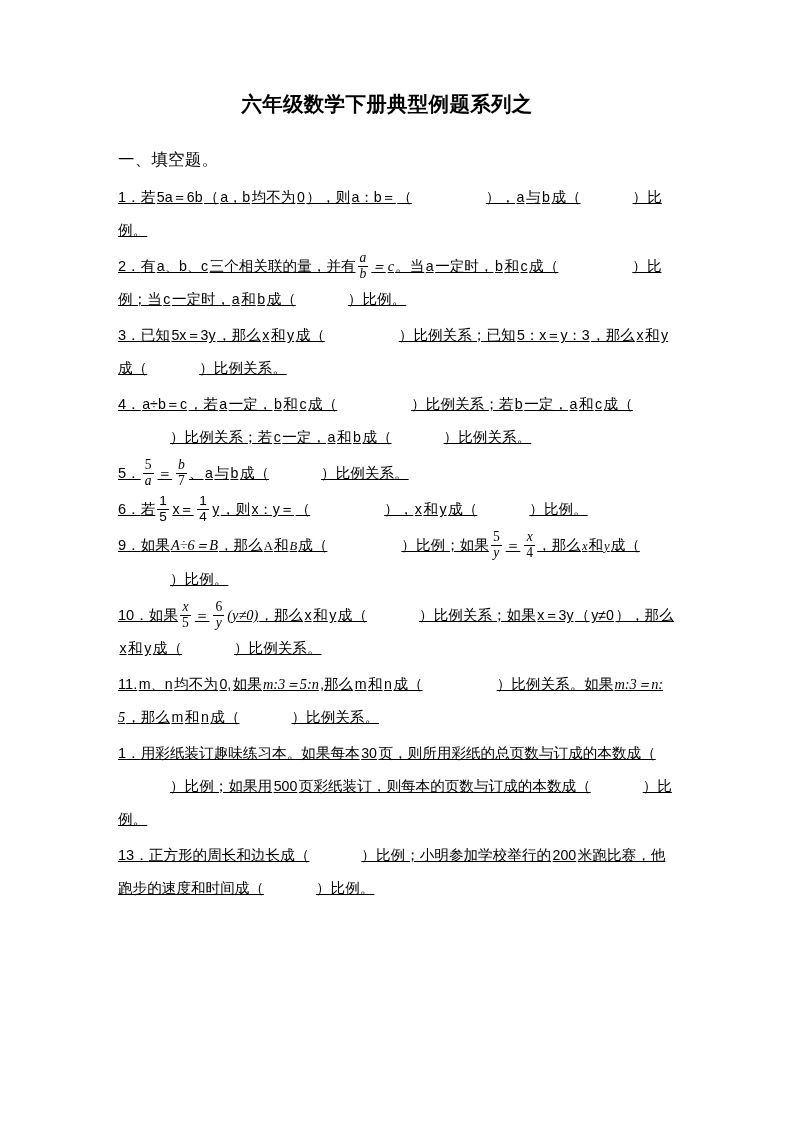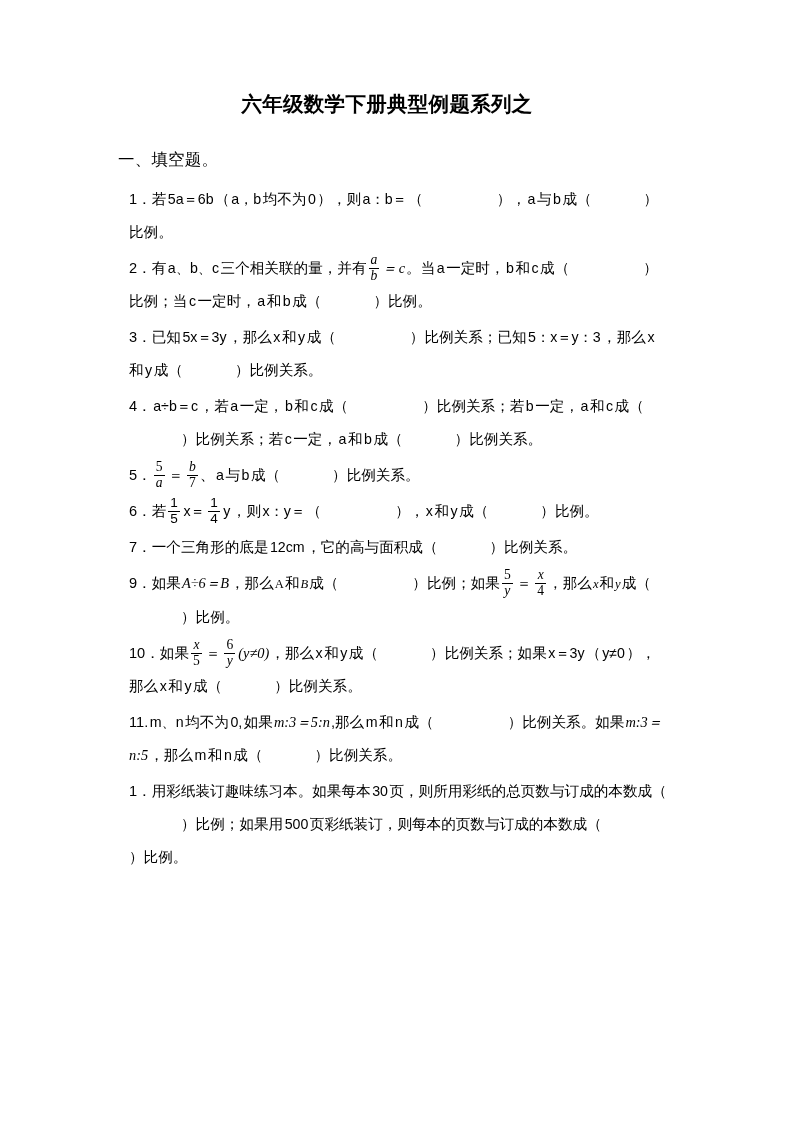--- a/index.html
+++ b/index.html
@@ -54,21 +54,22 @@
   .section-heading {
     font-weight: normal;
     font-size: 16.5px;
     line-height: 26px;
     margin-bottom: 9px;
     letter-spacing: 0.2px;
   }
 
   
   .q-list {
-    margin: 11px;
+    margin: 0;
+    text-decoration: underline;
   }
   .q {
     font-size: 14.6px;
     line-height: 33px;
     margin-bottom: 3px;
     text-align: left;
     word-break: break-all;
   }
   .q .num {
     letter-spacing: 0;
@@ -147,21 +148,21 @@
 
     <div class="section-heading">一、填空题。</div>
 
     <div class="q-list" id="q-list">
         <div class="q"><span class="num">1．</span><span>若</span><span class="lat">5a＝6b</span><span>（</span><span class="lat">a，b</span><span>均不为</span><span class="lat">0</span><span>），则</span><span class="lat">a：b＝</span><span>（</span><span class="blank-lg">&nbsp;</span><span>），</span><span class="lat">a</span><span>与</span><span class="lat">b</span><span>成（</span><span class="blank-md">&nbsp;</span><span>）比例。</span></div>
         <div class="q"><span class="num">2．</span><span>有</span><span class="lat">a、b、c</span><span>三个相关联的量，并有</span><span class="frac serif"><span class="top" style="font-style: italic;">a</span><span class="bot" style="font-style: italic;">b</span></span><span class="math">＝</span><span class="math">c</span><span>。当</span><span class="lat">a</span><span>一定时，</span><span class="lat">b</span><span>和</span><span class="lat">c</span><span>成（</span><span class="blank-lg">&nbsp;</span><span>）比例；当</span><span class="lat">c</span><span>一定时，</span><span class="lat">a</span><span>和</span><span class="lat">b</span><span>成（</span><span class="blank-md">&nbsp;</span><span>）比例。</span></div>
         <div class="q"><span class="num">3．</span><span>已知</span><span class="lat">5x＝3y</span><span>，那么</span><span class="lat">x</span><span>和</span><span class="lat">y</span><span>成（</span><span class="blank-lg">&nbsp;</span><span>）比例关系；已知</span><span class="lat">5：x＝y：3</span><span>，那么</span><span class="lat">x</span><span>和</span><span class="lat">y</span><span>成（</span><span class="blank-md">&nbsp;</span><span>）比例关系。</span></div>
         <div class="q"><span class="num">4．</span><span class="lat">a÷b＝c</span><span>，若</span><span class="lat">a</span><span>一定，</span><span class="lat">b</span><span>和</span><span class="lat">c</span><span>成（</span><span class="blank-lg">&nbsp;</span><span>）比例关系；若</span><span class="lat">b</span><span>一定，</span><span class="lat">a</span><span>和</span><span class="lat">c</span><span>成（</span><span class="blank-md">&nbsp;</span><span>）比例关系；若</span><span class="lat">c</span><span>一定，</span><span class="lat">a</span><span>和</span><span class="lat">b</span><span>成（</span><span class="blank-md">&nbsp;</span><span>）比例关系。</span></div>
         <div class="q"><span class="num">5．</span><span class="frac serif"><span class="top rm" style="font-style: normal;">5</span><span class="bot" style="font-style: italic;">a</span></span><span class="eqs">＝</span><span class="frac serif"><span class="top" style="font-style: italic;">b</span><span class="bot" style="font-style: normal;">7</span></span><span>、</span><span class="lat">a</span><span>与</span><span class="lat">b</span><span>成（</span><span class="blank-md">&nbsp;</span><span>）比例关系。</span></div>
         <div class="q"><span class="num">6．</span><span>若</span><span class="frac sans-frac"><span class="top rm" style="font-style: normal;">1</span><span class="bot" style="font-style: normal;">5</span></span><span class="lat">x＝</span><span class="frac sans-frac"><span class="top rm" style="font-style: normal;">1</span><span class="bot" style="font-style: normal;">4</span></span><span class="lat">y</span><span>，则</span><span class="lat">x：y＝</span><span>（</span><span class="blank-lg">&nbsp;</span><span>），</span><span class="lat">x</span><span>和</span><span class="lat">y</span><span>成（</span><span class="blank-md">&nbsp;</span><span>）比例。</span></div>
-        <div class="q"><span class="num">7．</span><span>一个三角形的底是</span><span class="lat">12cm</span><span>，它的高与面积成（</span><span class="blank-md">&nbsp;</span><span>）比例关系。</span></div>
         <div class="q"><span class="num">9．</span><span>如果</span><span class="math">A÷6＝B</span><span>，那么</span><span class="smallcap">A</span><span>和</span><span class="smallital">B</span><span>成（</span><span class="blank-lg">&nbsp;</span><span>）比例；如果</span><span class="frac serif"><span class="top rm" style="font-style: normal;">5</span><span class="bot" style="font-style: italic;">y</span></span><span class="eqs">＝</span><span class="frac serif"><span class="top" style="font-style: italic;">x</span><span class="bot" style="font-style: normal;">4</span></span><span>，那么</span><span class="smallital">x</span><span>和</span><span class="smallital">y</span><span>成（</span><span class="blank-md">&nbsp;</span><span>）比例。</span></div>
         <div class="q"><span class="num">10．</span><span>如果</span><span class="frac serif"><span class="top" style="font-style: italic;">x</span><span class="bot" style="font-style: normal;">5</span></span><span class="eqs">＝</span><span class="frac serif"><span class="top rm" style="font-style: normal;">6</span><span class="bot" style="font-style: italic;">y</span></span><span class="math">(y≠0)</span><span>，那么</span><span class="lat">x</span><span>和</span><span class="lat">y</span><span>成（</span><span class="blank-md">&nbsp;</span><span>）比例关系；如果</span><span class="lat">x＝3y</span><span>（</span><span class="lat">y≠0</span><span>），那么</span><span class="lat">x</span><span>和</span><span class="lat">y</span><span>成（</span><span class="blank-md">&nbsp;</span><span>）比例关系。</span></div>
         <div class="q"><span class="num">11.</span><span class="lat">m、n</span><span>均不为</span><span class="lat">0,</span><span>如果</span><span class="math">m:3＝5:n</span><span>,那么</span><span class="lat">m</span><span>和</span><span class="lat">n</span><span>成（</span><span class="blank-lg">&nbsp;</span><span>）比例关系。如果</span><span class="math">m:3＝n:5</span><span>，那么</span><span class="lat">m</span><span>和</span><span class="lat">n</span><span>成（</span><span class="blank-md">&nbsp;</span><span>）比例关系。</span></div>
         <div class="q"><span class="num">1．</span><span>用彩纸装订趣味练习本。如果每本</span><span class="lat">30</span><span>页，则所用彩纸的总页数与订成的本数成（</span><span class="blank-md">&nbsp;</span><span>）比例；如果用</span><span class="lat">500</span><span>页彩纸装订，则每本的页数与订成的本数成（</span><span class="blank-md">&nbsp;</span><span>）比例。</span></div>
+        <div class="q"><span class="num">13．</span><span>正方形的周长和边长成（</span><span class="blank-md">&nbsp;</span><span>）比例；小明参加学校举行的</span><span class="lat">200</span><span>米跑比赛，他跑步的速度和时间成（</span><span class="blank-md">&nbsp;</span><span>）比例。</span></div>
       </div>
 
   </div>
 </div>
 
 </body></html>

